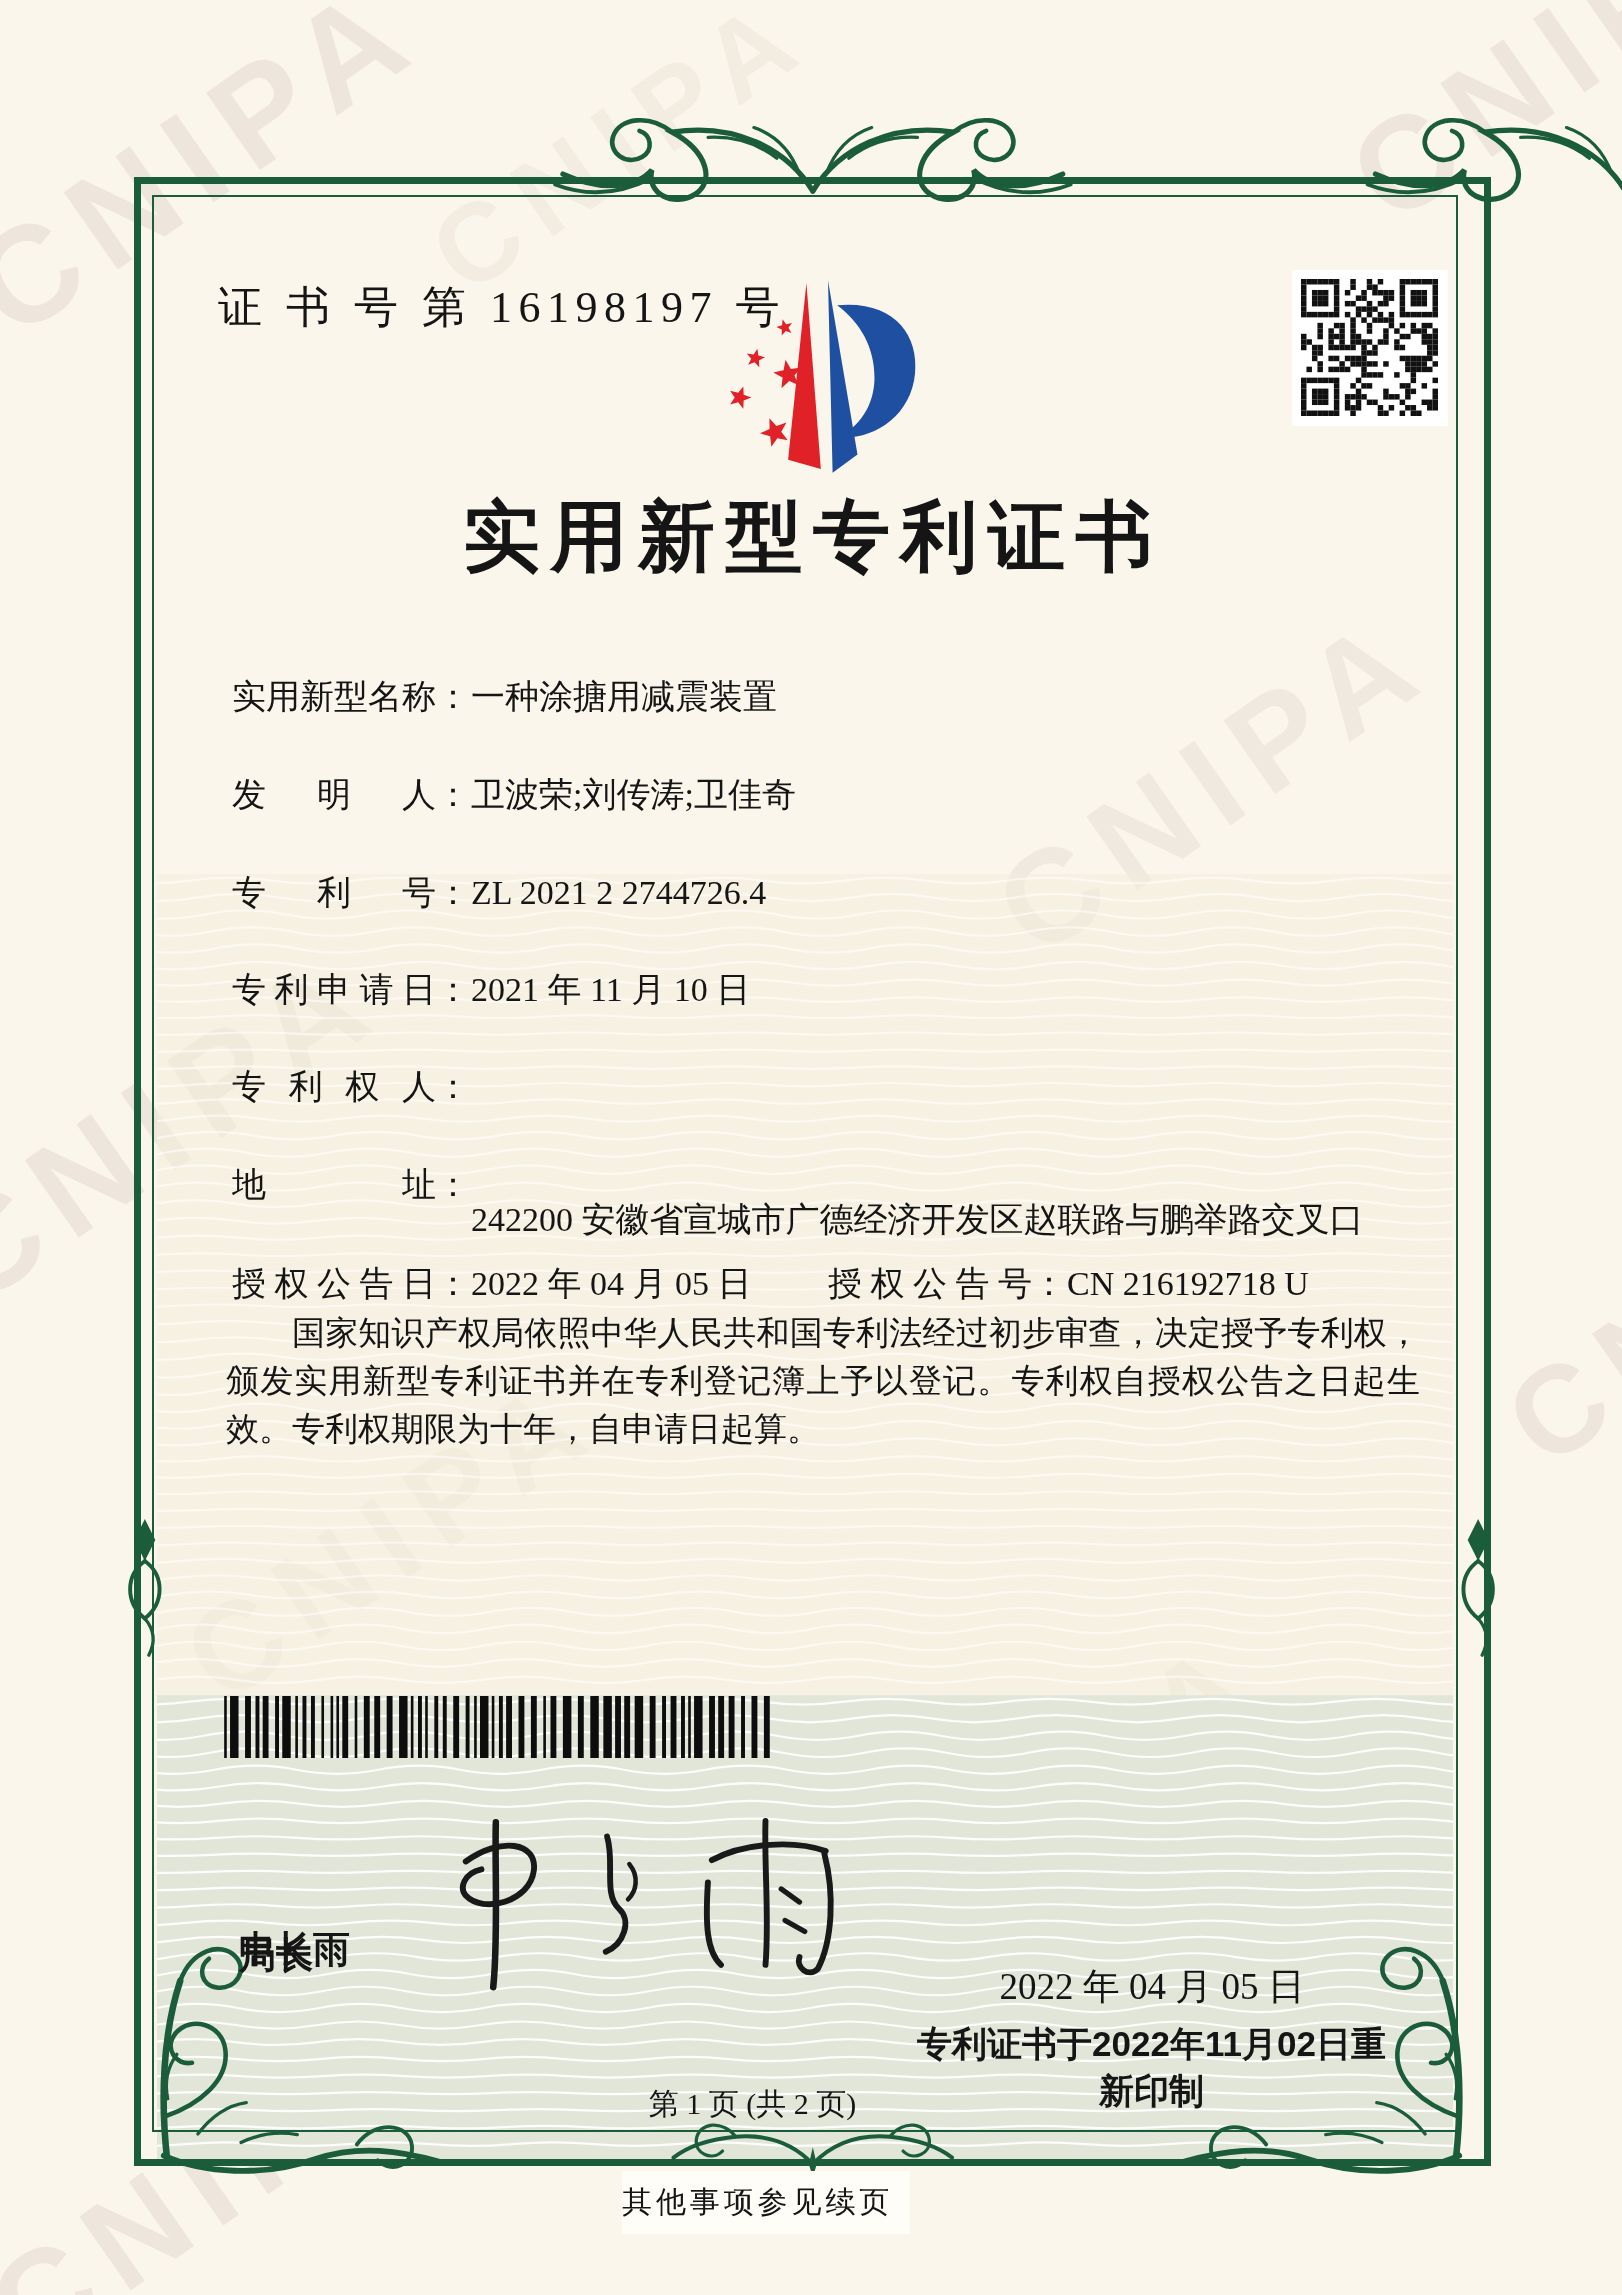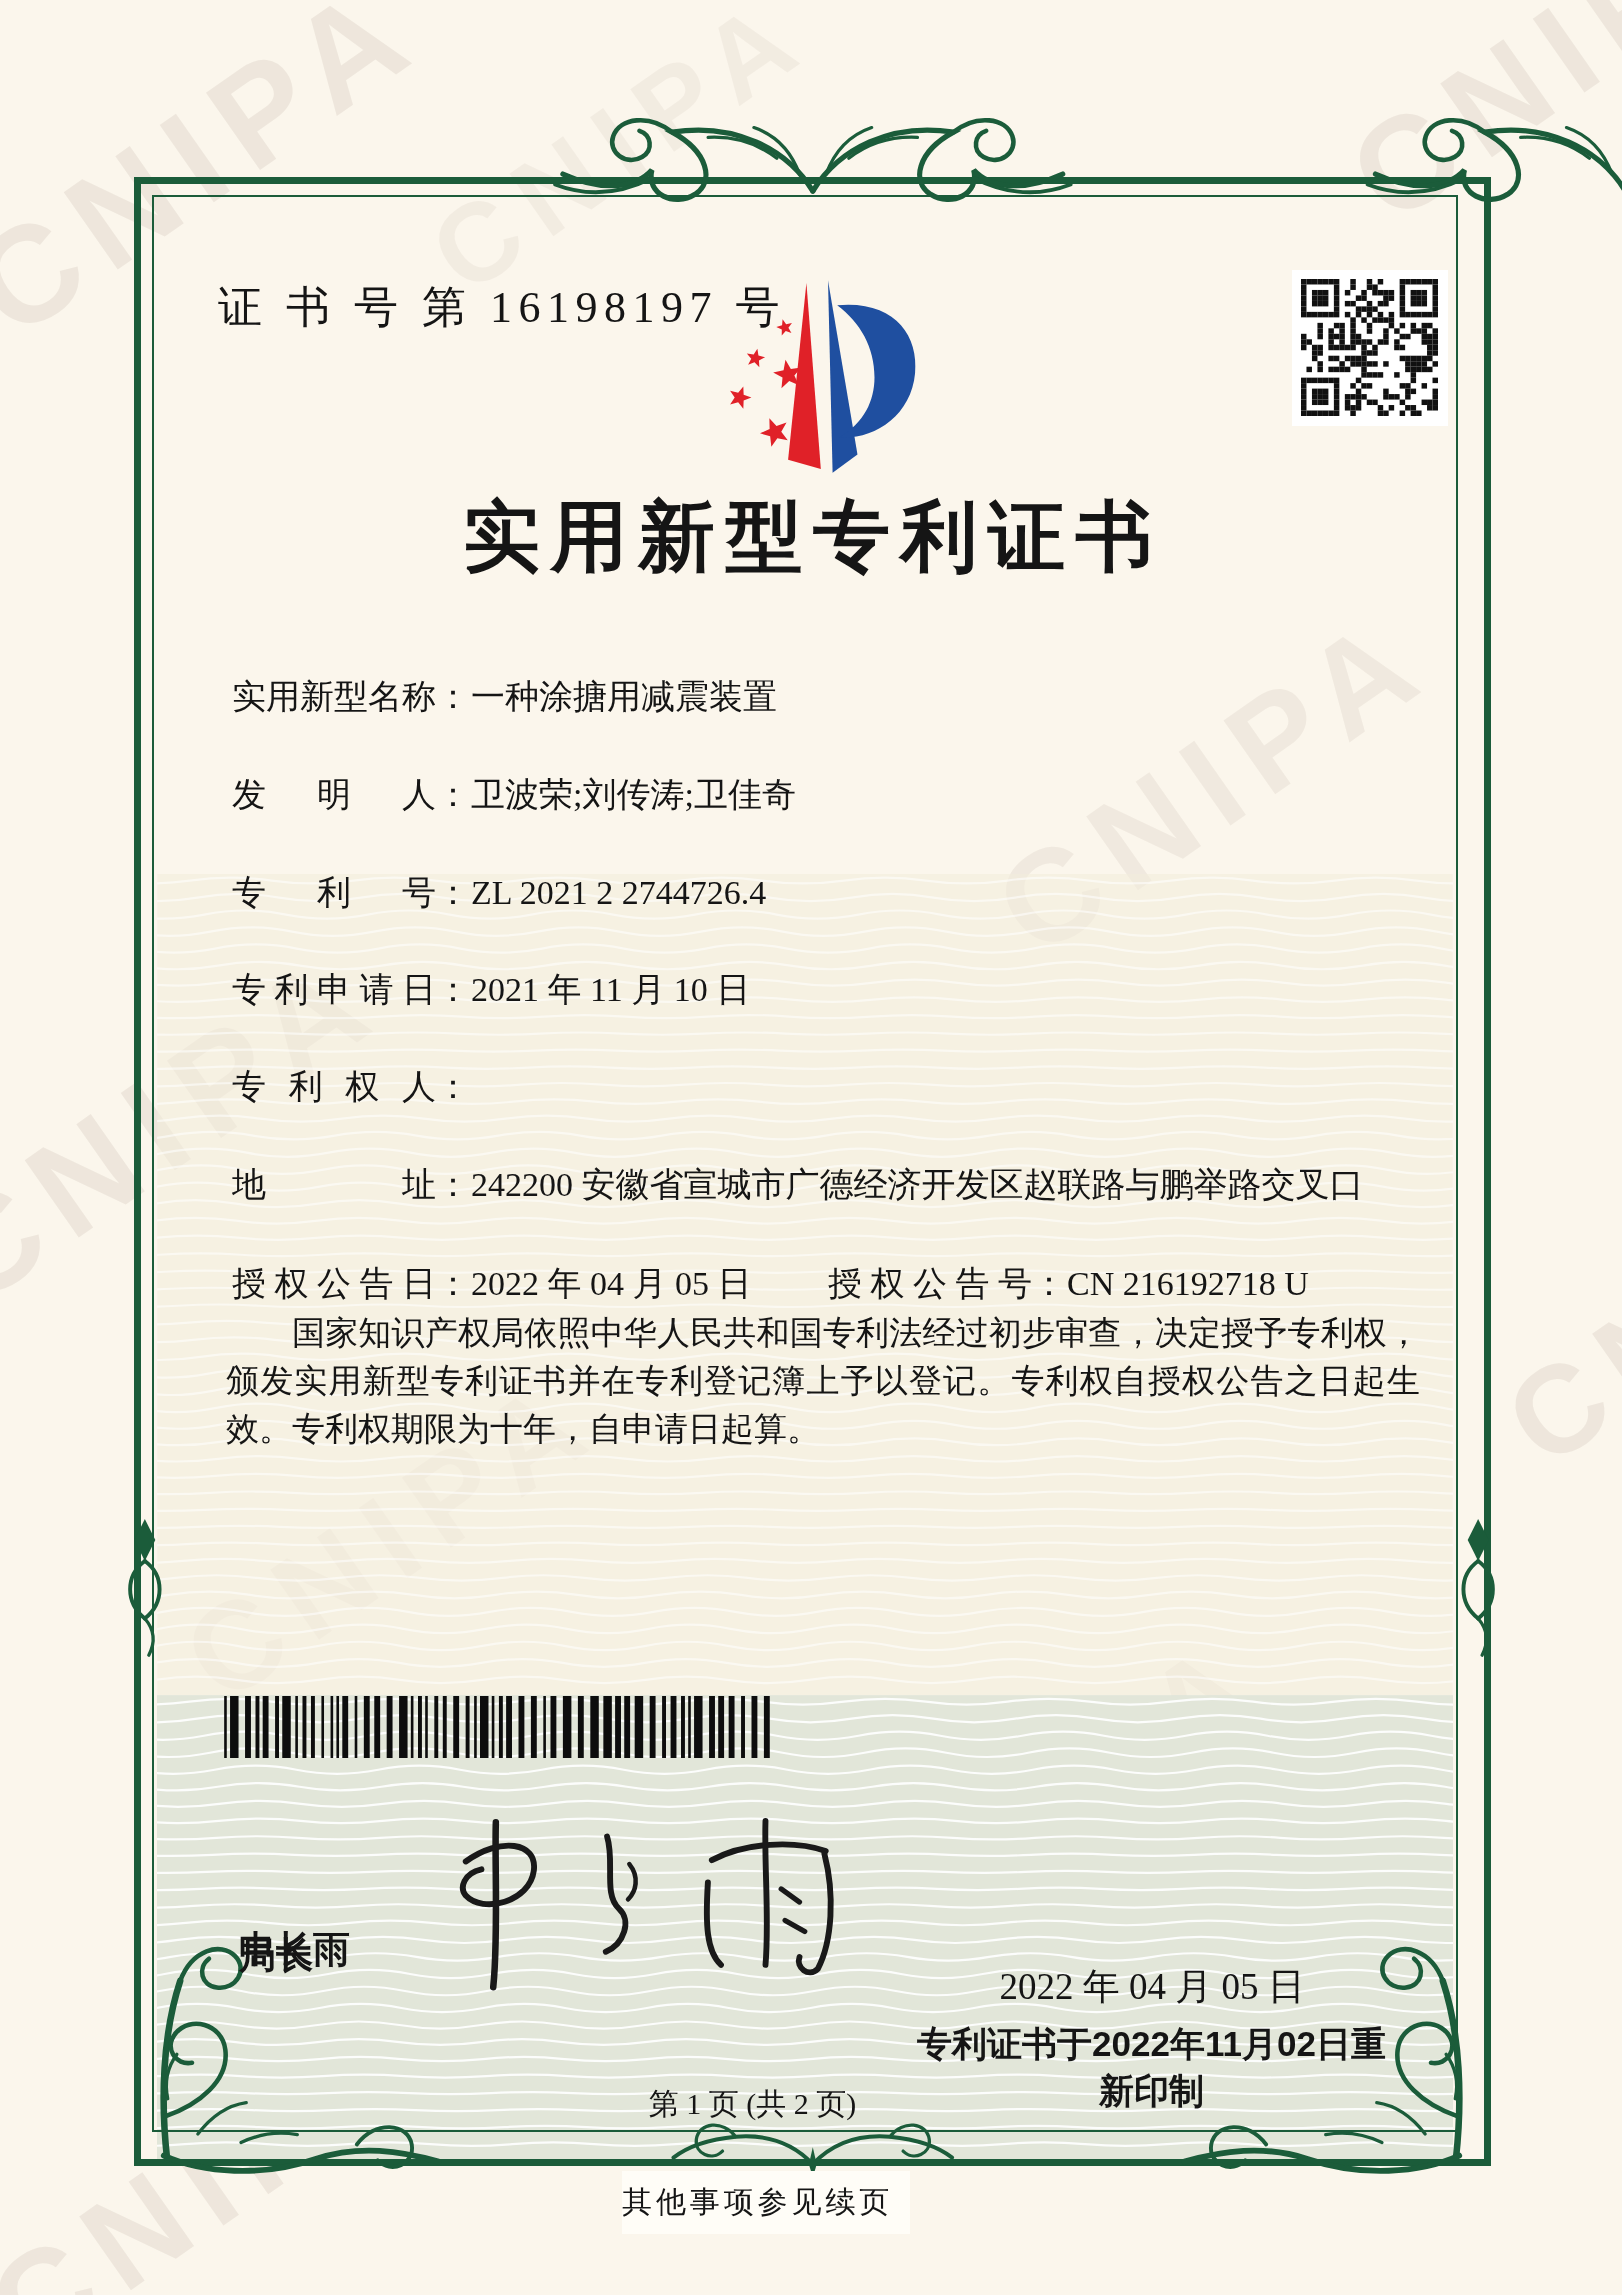--- a/index.html
+++ b/index.html
@@ -24,21 +24,21 @@
   
   .cert-no{position:absolute;left:218px;top:278px;font-size:44px;letter-spacing:6.5px;}
   .title{position:absolute;left:134px;top:486px;width:1358px;text-align:center;
     font-size:77px;font-weight:bold;letter-spacing:10.5px;}
   .qr-box{position:absolute;left:1292px;top:270px;width:156px;height:156px;background:#ffffff;}
   
   .frow{position:absolute;left:232px;font-size:34px;display:flex;align-items:flex-start;line-height:48px;}
   .jlabel{display:inline-flex;justify-content:space-between;width:204px;flex:none;}
   .colon{flex:none;width:35px;}
   .fval{white-space:pre-wrap;}
-  .fval-address{width:949px;}
+  .fval-address{width:949px;margin-top:35px;}
   .frow-right{left:828px;}
   
   .body-text{position:absolute;left:226px;top:1309px;width:1194px;
     font-size:33px;line-height:48px;text-align:justify;}
   .body-text p{margin:0 0 13px 0;text-indent:2em;}
   
   .sig-title{position:absolute;left:239px;top:1931px;font-family:"Liberation Sans","DejaVu Sans",sans-serif;
     font-weight:bold;font-size:37px;text-align:center;}
   .sig-name{position:absolute;left:239px;top:1925px;font-family:"Liberation Sans","DejaVu Sans",sans-serif;
     font-weight:bold;font-size:37px;}

